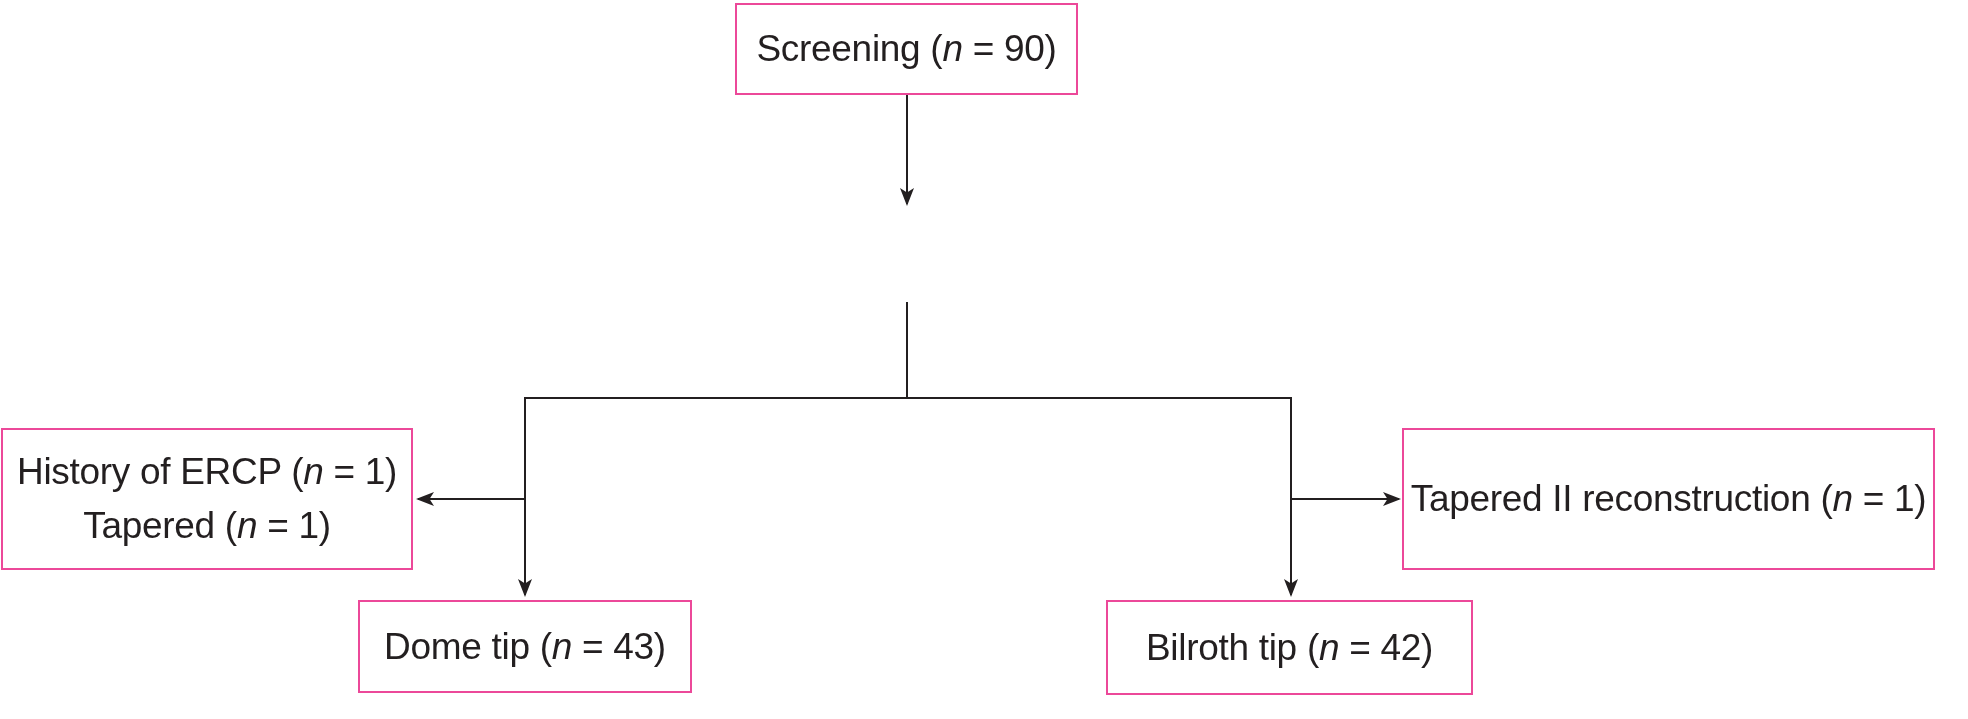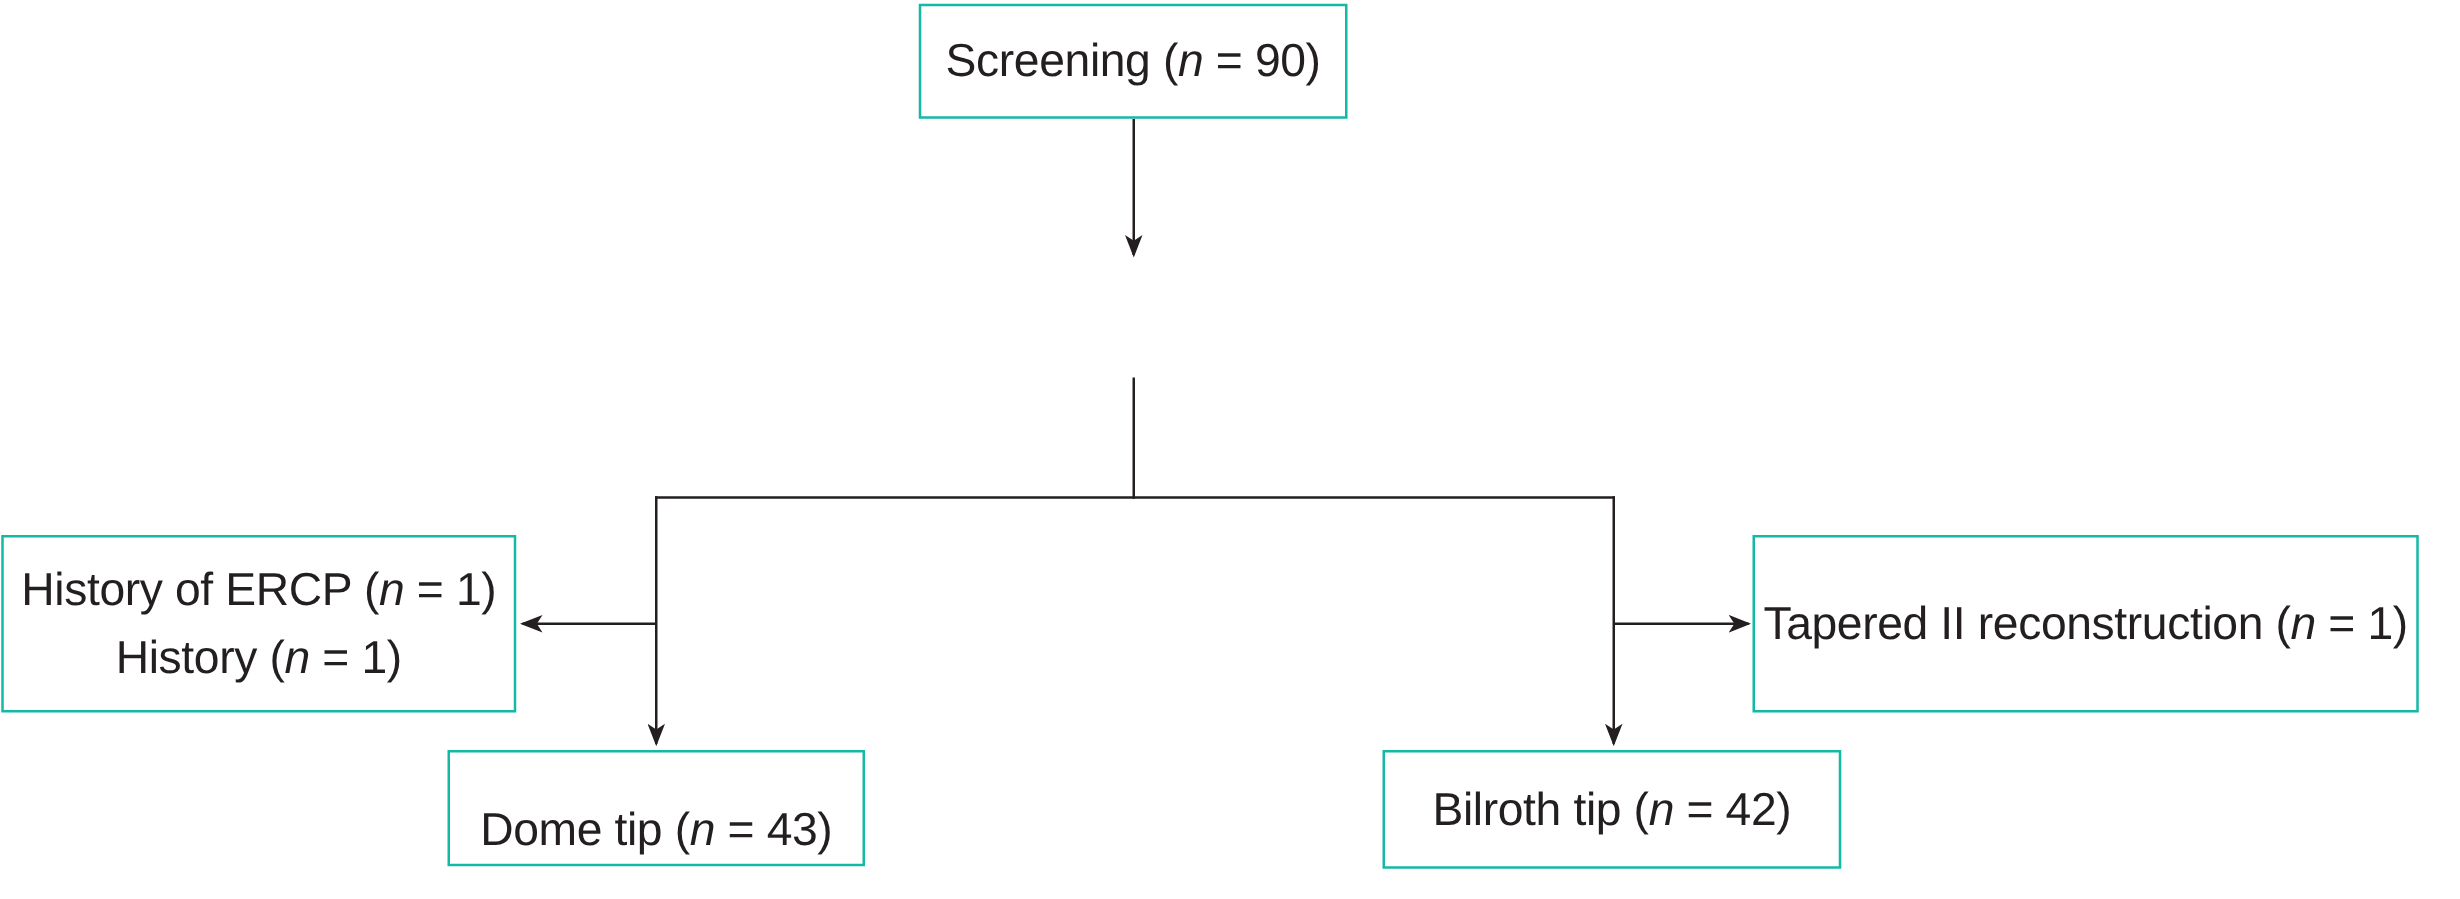--- a/index.html
+++ b/index.html
@@ -19,21 +19,21 @@
   svg.connectors {
     position: absolute;
     left: 0;
     top: 0;
     width: 1968px;
     height: 719px;
   }
   .box {
     position: absolute;
     box-sizing: border-box;
-    border: 2px solid #14b8a6;
+    border: 2px solid #ec4899;
     background: #ffffff;
     display: flex;
     flex-direction: column;
     align-items: center;
     justify-content: center;
     text-align: center;
     font-size: 37px;
     letter-spacing: -0.3px;
     white-space: nowrap;
   }
@@ -41,21 +41,21 @@
     line-height: 54px;
   }
   .box i {
     font-style: italic;
   }
   
   #node-screening     { left: 735px;  top: 3px;   width: 343px; height: 92px; }
   #node-randomization { left: 769px;  top: 207px; width: 277px; height: 95px; }
   #node-excluded-left { left: 1px;    top: 428px; width: 412px; height: 142px; }
   #node-excluded-right{ left: 1402px; top: 428px; width: 533px; height: 142px; }
-  #node-dome-tip      { left: 358px;  top: 600px; width: 334px; height: 93px; justify-content: flex-end; }
+  #node-dome-tip      { left: 358px;  top: 600px; width: 334px; height: 93px; }
   #node-tapered-tip   { left: 1106px; top: 600px; width: 367px; height: 95px; }
 </style>
 </head>
 <body>
 
 <div class="canvas">
 
   <svg class="connectors" viewBox="0 0 1968 719" xmlns="http://www.w3.org/2000/svg">
     <defs>
       <marker id="arrow" viewBox="0 0 18 14" markerUnits="userSpaceOnUse" markerWidth="18" markerHeight="14" refX="16" refY="7" orient="auto">
@@ -73,21 +73,21 @@
     </g>
   </svg>
 
   <div class="box" id="node-screening">
     <div class="line"><span>Screening (</span><i>n</i><span> = 90)</span></div>
   </div>
 
 
   <div class="box" id="node-excluded-left">
     <div class="line"><span>History of ERCP (</span><i>n</i><span> = 1)</span></div>
-    <div class="line"><span>History (</span><i>n</i><span> = 1)</span></div>
+    <div class="line"><span>Tapered (</span><i>n</i><span> = 1)</span></div>
   </div>
 
   <div class="box" id="node-excluded-right">
     <div class="line"><span>Tapered II reconstruction (</span><i>n</i><span> = 1)</span></div>
   </div>
 
   <div class="box" id="node-dome-tip">
     <div class="line"><span>Dome tip (</span><i>n</i><span> = 43)</span></div>
   </div>
 

